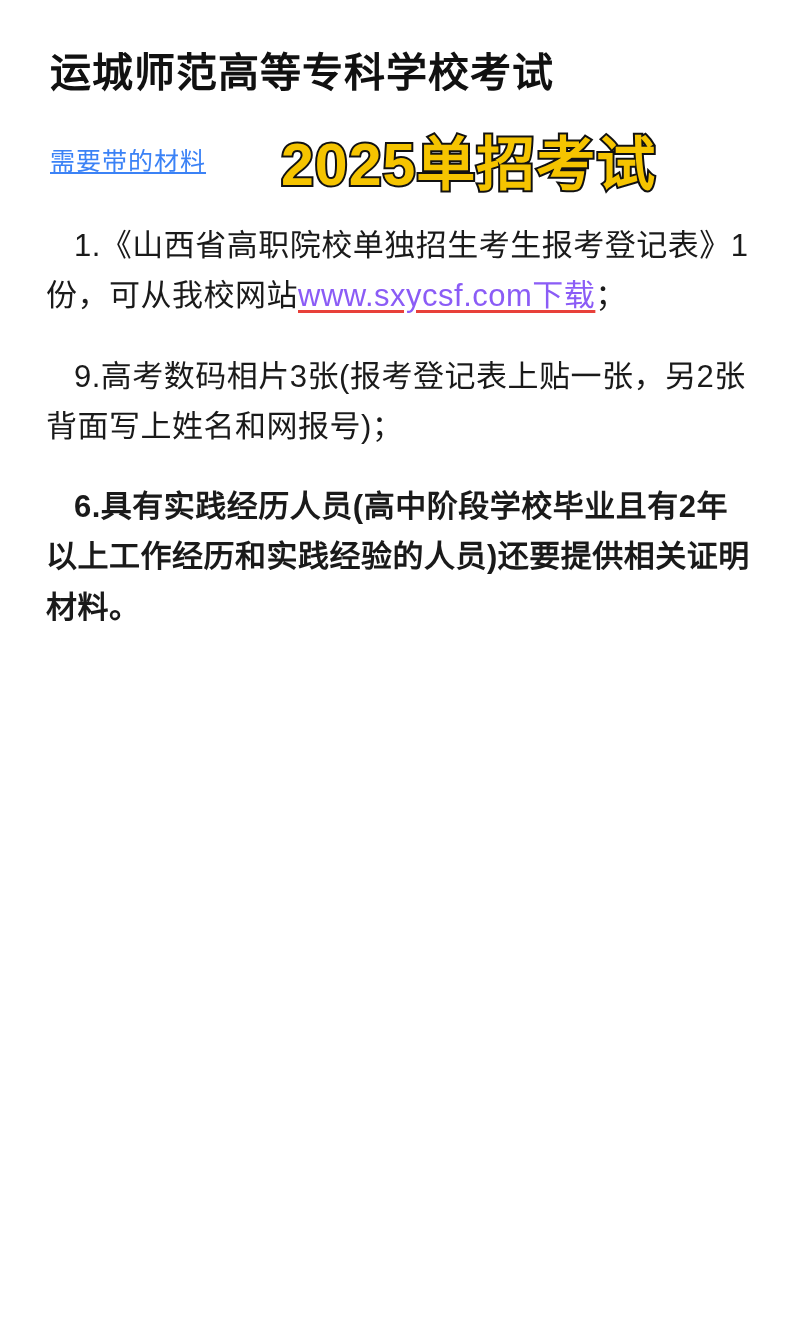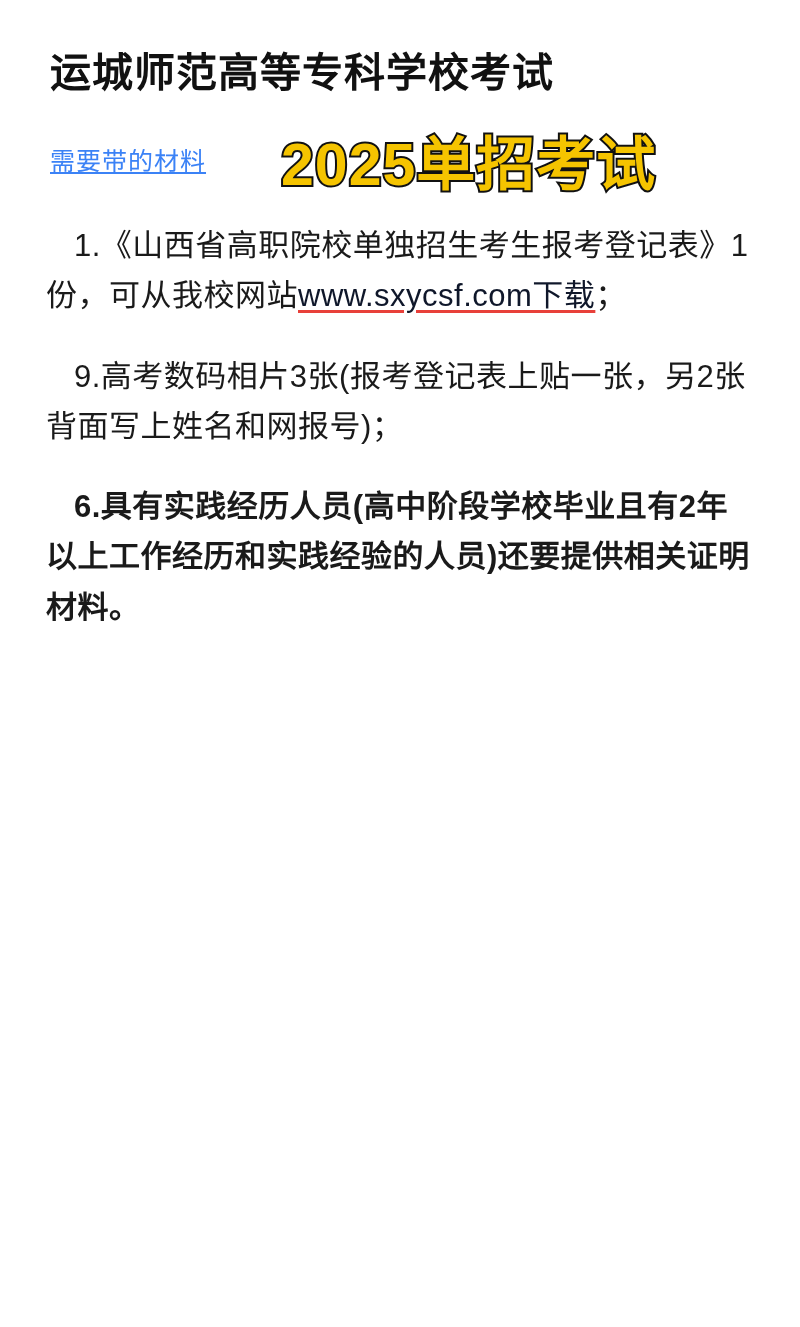--- a/index.html
+++ b/index.html
@@ -65,21 +65,21 @@
     color: #1a1a1a;
     margin: 0 0 30px 0;
     text-indent: 28px;
     letter-spacing: 0.5px;
   }
   .item.last {
     margin-bottom: 0;
     font-weight: bold;
   }
   .link {
-    color: #0f172a;
+    color: #8b5cf6;
     text-decoration: underline;
     text-underline-offset: 4px;
     text-decoration-color: #E8403A;
   }
 </style>
 </head>
 <body>
 
 <div class="page">
 

